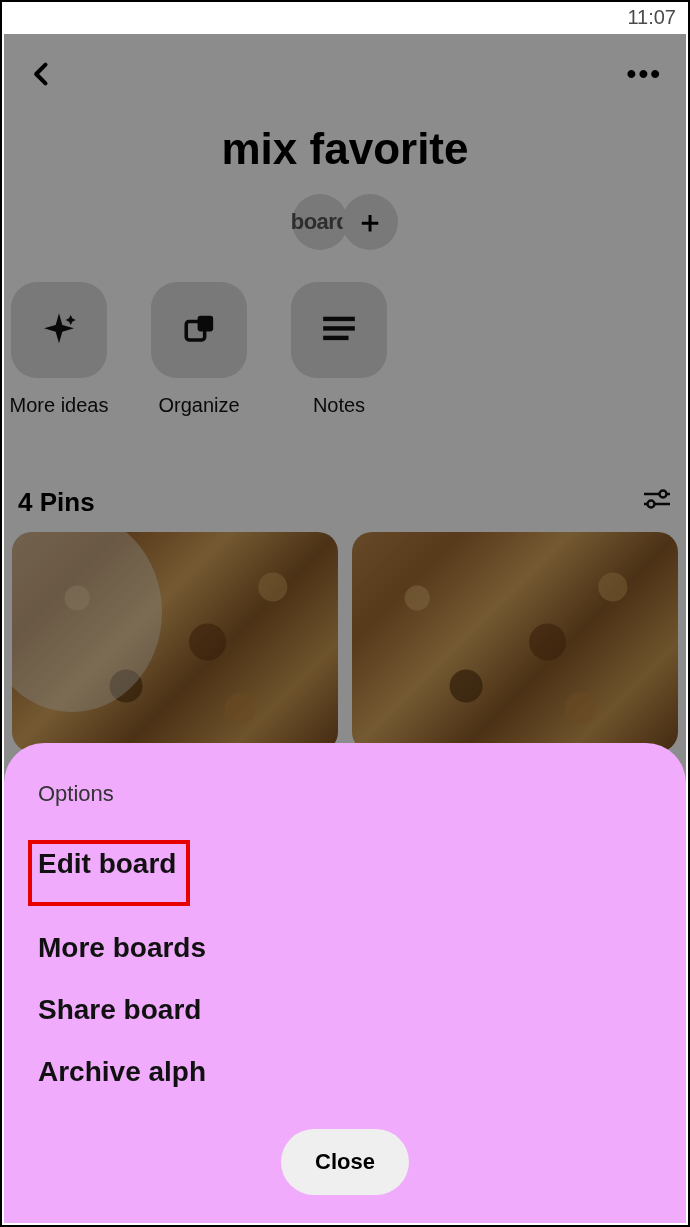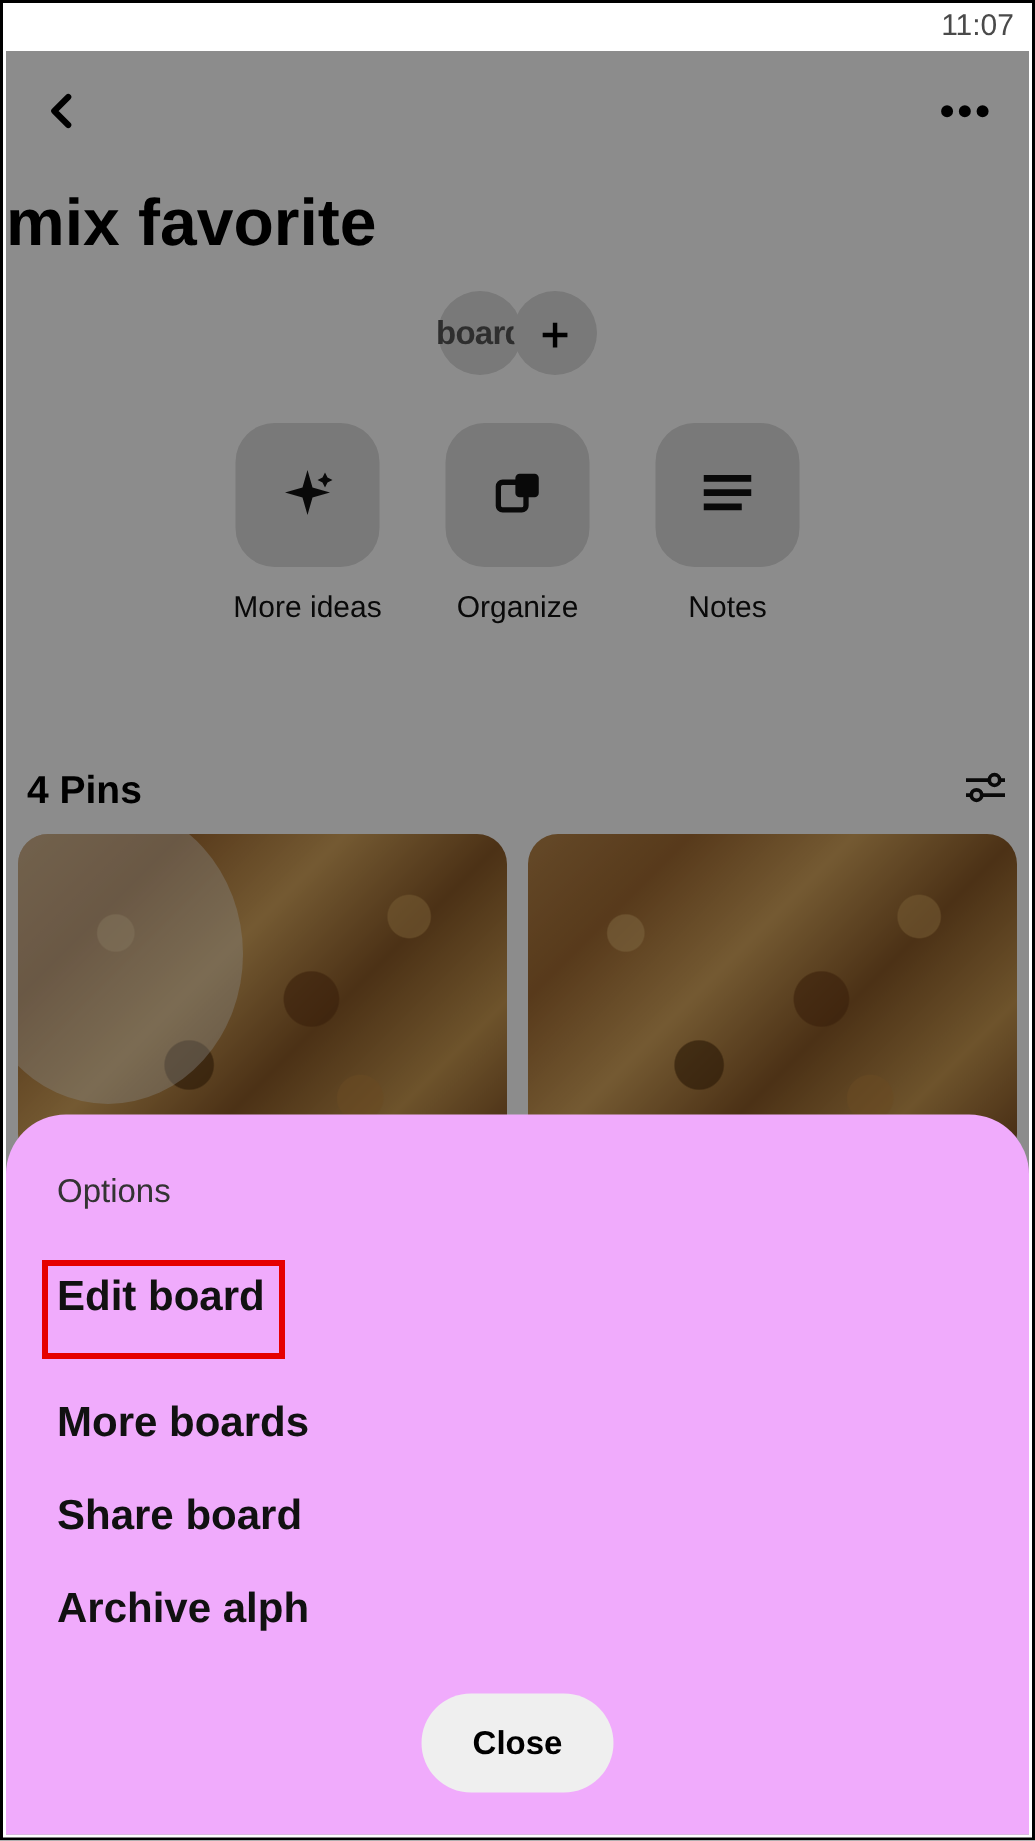--- a/index.html
+++ b/index.html
@@ -6,29 +6,29 @@
 html, body { width: 690px; height: 1227px; overflow: hidden; background: #fff; }
 .device-frame { width: 690px; height: 1227px; border: 2px solid #000; position: relative; background: #fff; }
 .status-bar { height: 30px; display: flex; justify-content: flex-end; align-items: center; padding: 0 12px; font-size: 20px; font-weight: 500; color: #4a4a4a; background: #fff; text-align: center; }
 .app-area { position: absolute; top: 32px; left: 2px; right: 2px; bottom: 2px; background: #fff; }
 .dim-overlay { position: absolute; inset: 0; background: rgba(0,0,0,0.45); z-index: 5; }
 .board-screen { position: absolute; inset: 0; }
 .topbar { height: 80px; display: flex; align-items: center; justify-content: space-between; padding: 0 24px; }
 .back-chevron { width: 28px; height: 28px; }
 .back-chevron svg { width: 28px; height: 28px; }
 .more-dots { font-size: 28px; font-weight: 900; letter-spacing: 2px; line-height: 1; }
-.board-title { text-align: left; font-size: 44px; font-weight: 700; margin-top: 10px; }
+.board-title { text-align: center; font-size: 44px; font-weight: 700; margin-top: 10px; }
 .collab-row { display: flex; justify-content: center; align-items: center; gap: 0; margin-top: 20px; }
 .collab-avatar { width: 56px; height: 56px; border-radius: 50%; background: #dcdcdc; display: flex; align-items: center; justify-content: center; font-size: 22px; font-weight: 700; color: #555; margin-right: -6px; letter-spacing: -0.5px; }
 .collab-add { width: 56px; height: 56px; border-radius: 50%; background: #dcdcdc; display: flex; align-items: center; justify-content: center; font-size: 30px; font-weight: 700; }
-.action-row { display: flex; justify-content: center; gap: 30px; margin-top: 32px; }
+.action-row { display: flex; justify-content: flex-start; gap: 30px; margin-top: 32px; }
 .action-item { display: flex; flex-direction: column; align-items: center; gap: 16px; width: 110px; }
 .action-btn { width: 96px; height: 96px; border-radius: 26px; background: #dcdcdc; display: flex; align-items: center; justify-content: center; }
 .action-label { font-size: 20px; color: #111; }
-.pins-header { display: flex; justify-content: space-between; align-items: flex-end; padding: 0 14px; margin-top: 94px; }
+.pins-header { display: flex; justify-content: space-between; align-items: flex-start; padding: 0 14px; margin-top: 70px; }
 .pins-count { font-size: 26px; font-weight: 700; }
 .filter-icon svg { width: 30px; height: 24px; }
 .pins-grid { display: flex; gap: 14px; padding: 14px 8px; }
 .pin-card { flex: 1; height: 220px; border-radius: 20px; background: linear-gradient(135deg, #b8864a 0%, #a06a32 20%, #d4a45c 40%, #8a5a28 60%, #c89850 80%, #7a4a20 100%); position: relative; overflow: hidden; }
 .pin-card::before { content: ""; position: absolute; inset: 0; background:
   radial-gradient(circle at 20% 30%, #e0b470 0 12px, transparent 13px),
   radial-gradient(circle at 60% 50%, #6a3a14 0 18px, transparent 19px),
   radial-gradient(circle at 80% 25%, #d4a45c 0 14px, transparent 15px),
   radial-gradient(circle at 35% 70%, #4a2a0a 0 16px, transparent 17px),
   radial-gradient(circle at 70% 80%, #c08840 0 15px, transparent 16px); opacity: 0.6; }

